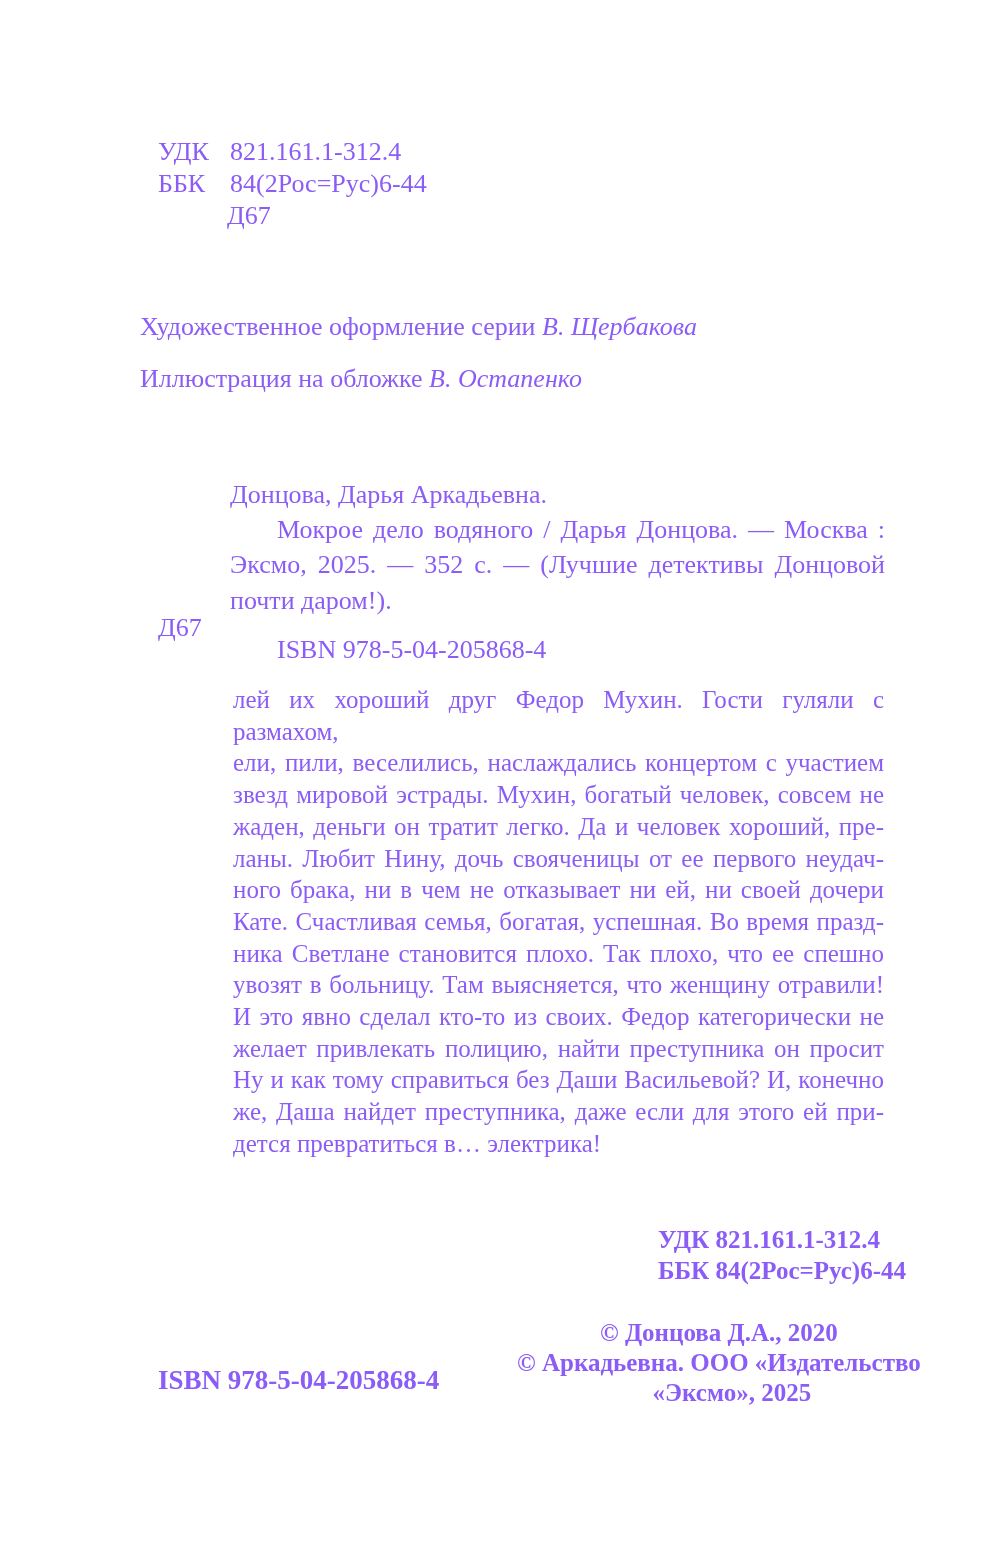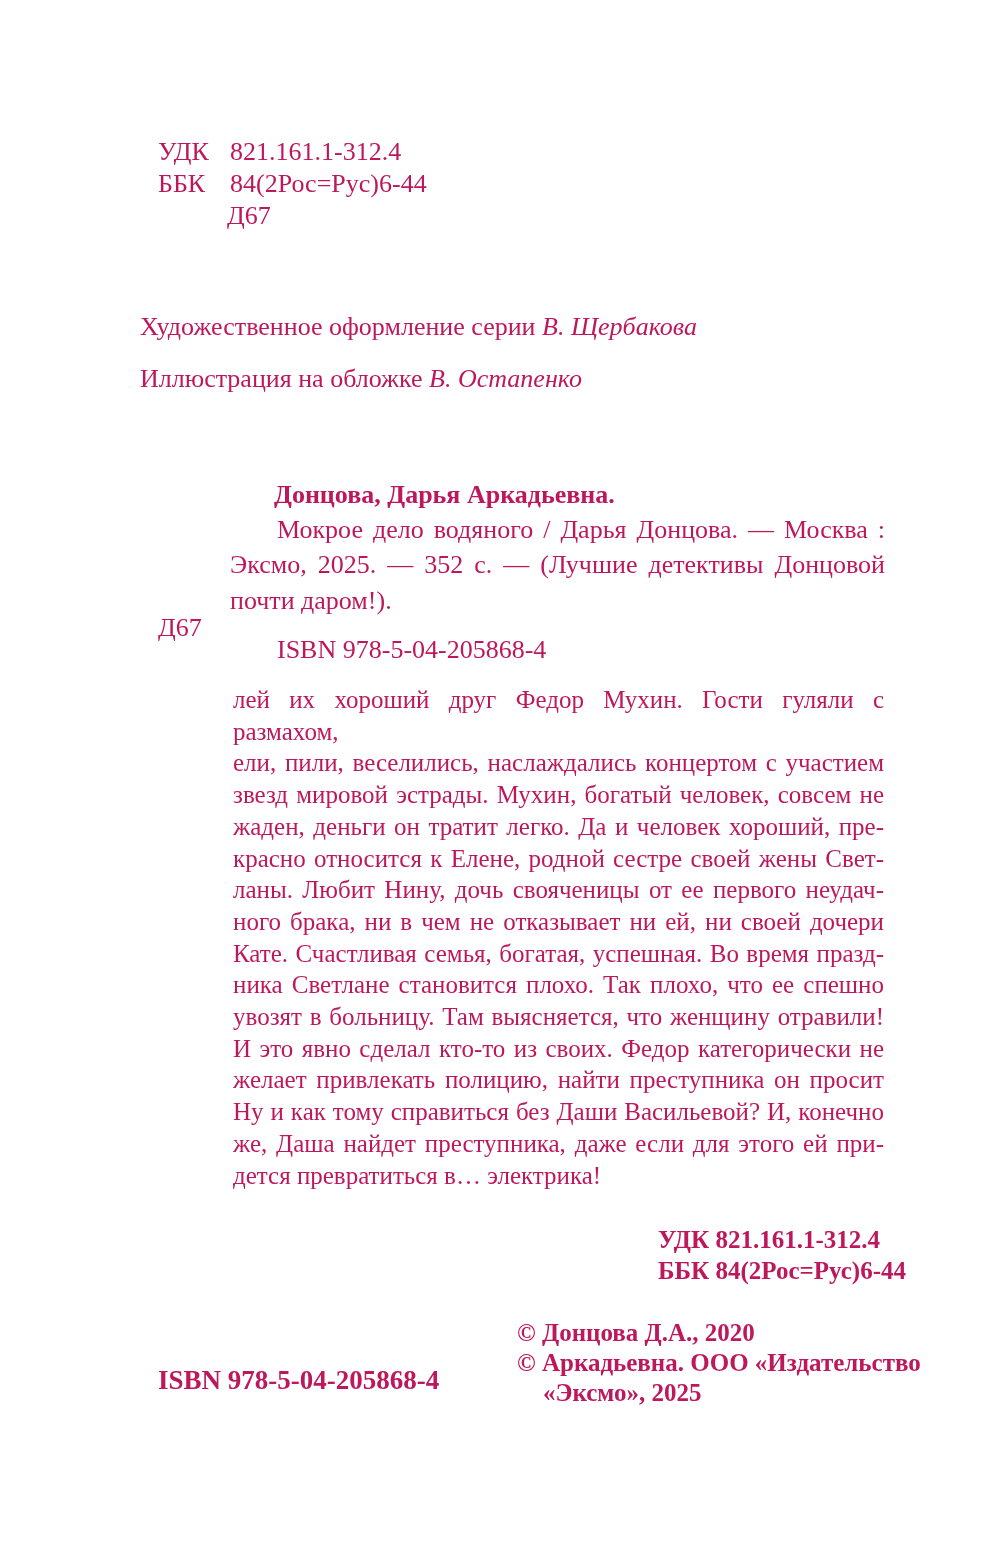--- a/index.html
+++ b/index.html
@@ -5,21 +5,21 @@
   html, body {
     margin: 0;
     padding: 0;
     background: #ffffff;
   }
   .page {
     position: relative;
     width: 1000px;
     height: 1562px;
     background: #ffffff;
-    color: #be185d;
+    color: #8b5cf6;
     font-family: "Liberation Serif", "DejaVu Serif", serif;
     overflow: hidden;
   }
 
   
   .classification {
     position: absolute;
     left: 158px;
     top: 136px;
     font-size: 26px;
@@ -46,23 +46,22 @@
 
   
   .card {
     position: absolute;
     left: 230px;
     top: 477px;
     width: 655px;
     font-size: 26px;
   }
   .card-author {
-    font-weight: bold;
+    font-weight: normal;
     line-height: 35px;
-    margin-left: 44px;
   }
   .card-desc .desc-line {
     line-height: 35.3px;
     text-align: justify;
     text-align-last: justify;
   }
   .card-desc .desc-line.first { text-indent: 47px; }
   .card-desc .desc-line.last {
     text-align: left;
     text-align-last: left;
@@ -110,21 +109,21 @@
   .bottom-codes .code-line { line-height: 31px; }
 
   
   .copyright {
     position: absolute;
     left: 517px;
     top: 1318px;
     font-size: 25px;
     font-weight: bold;
   }
-  .copyright .c-line { line-height: 30px; }
+  .copyright .c-line { line-height: 30px; text-align: center; }
   .copyright .c-line.cont { padding-left: 26px; }
 
   
   .isbn-bottom {
     position: absolute;
     left: 158px;
     top: 1364px;
     font-size: 27px;
     font-weight: bold;
     line-height: 32px;
@@ -164,21 +163,20 @@
       <div class="desc-line last">почти даром!).</div>
     </div>
     <div class="card-isbn">ISBN 978-5-04-205868-4</div>
   </div>
 
   <div class="annotation">
     <div class="ann-line">лей их хороший друг Федор Мухин. Гости гуляли с размахом,</div>
     <div class="ann-line">ели, пили, веселились, наслаждались концертом с участием</div>
     <div class="ann-line">звезд мировой эстрады. Мухин, богатый человек, совсем не</div>
     <div class="ann-line">жаден, деньги он тратит легко. Да и человек хороший, пре-</div>
-    <div class="ann-line">красно относится к Елене, родной сестре своей жены Свет-</div>
     <div class="ann-line">ланы. Любит Нину, дочь свояченицы от ее первого неудач-</div>
     <div class="ann-line">ного брака, ни в чем не отказывает ни ей, ни своей дочери</div>
     <div class="ann-line">Кате. Счастливая семья, богатая, успешная. Во время празд-</div>
     <div class="ann-line">ника Светлане становится плохо. Так плохо, что ее спешно</div>
     <div class="ann-line">увозят в больницу. Там выясняется, что женщину отравили!</div>
     <div class="ann-line">И это явно сделал кто-то из своих. Федор категорически не</div>
     <div class="ann-line">желает привлекать полицию, найти преступника он просит</div>
     <div class="ann-line">Ну и как тому справиться без Даши Васильевой? И, конечно</div>
     <div class="ann-line">же, Даша найдет преступника, даже если для этого ей при-</div>
     <div class="ann-line last">дется превратиться в… электрика!</div>

